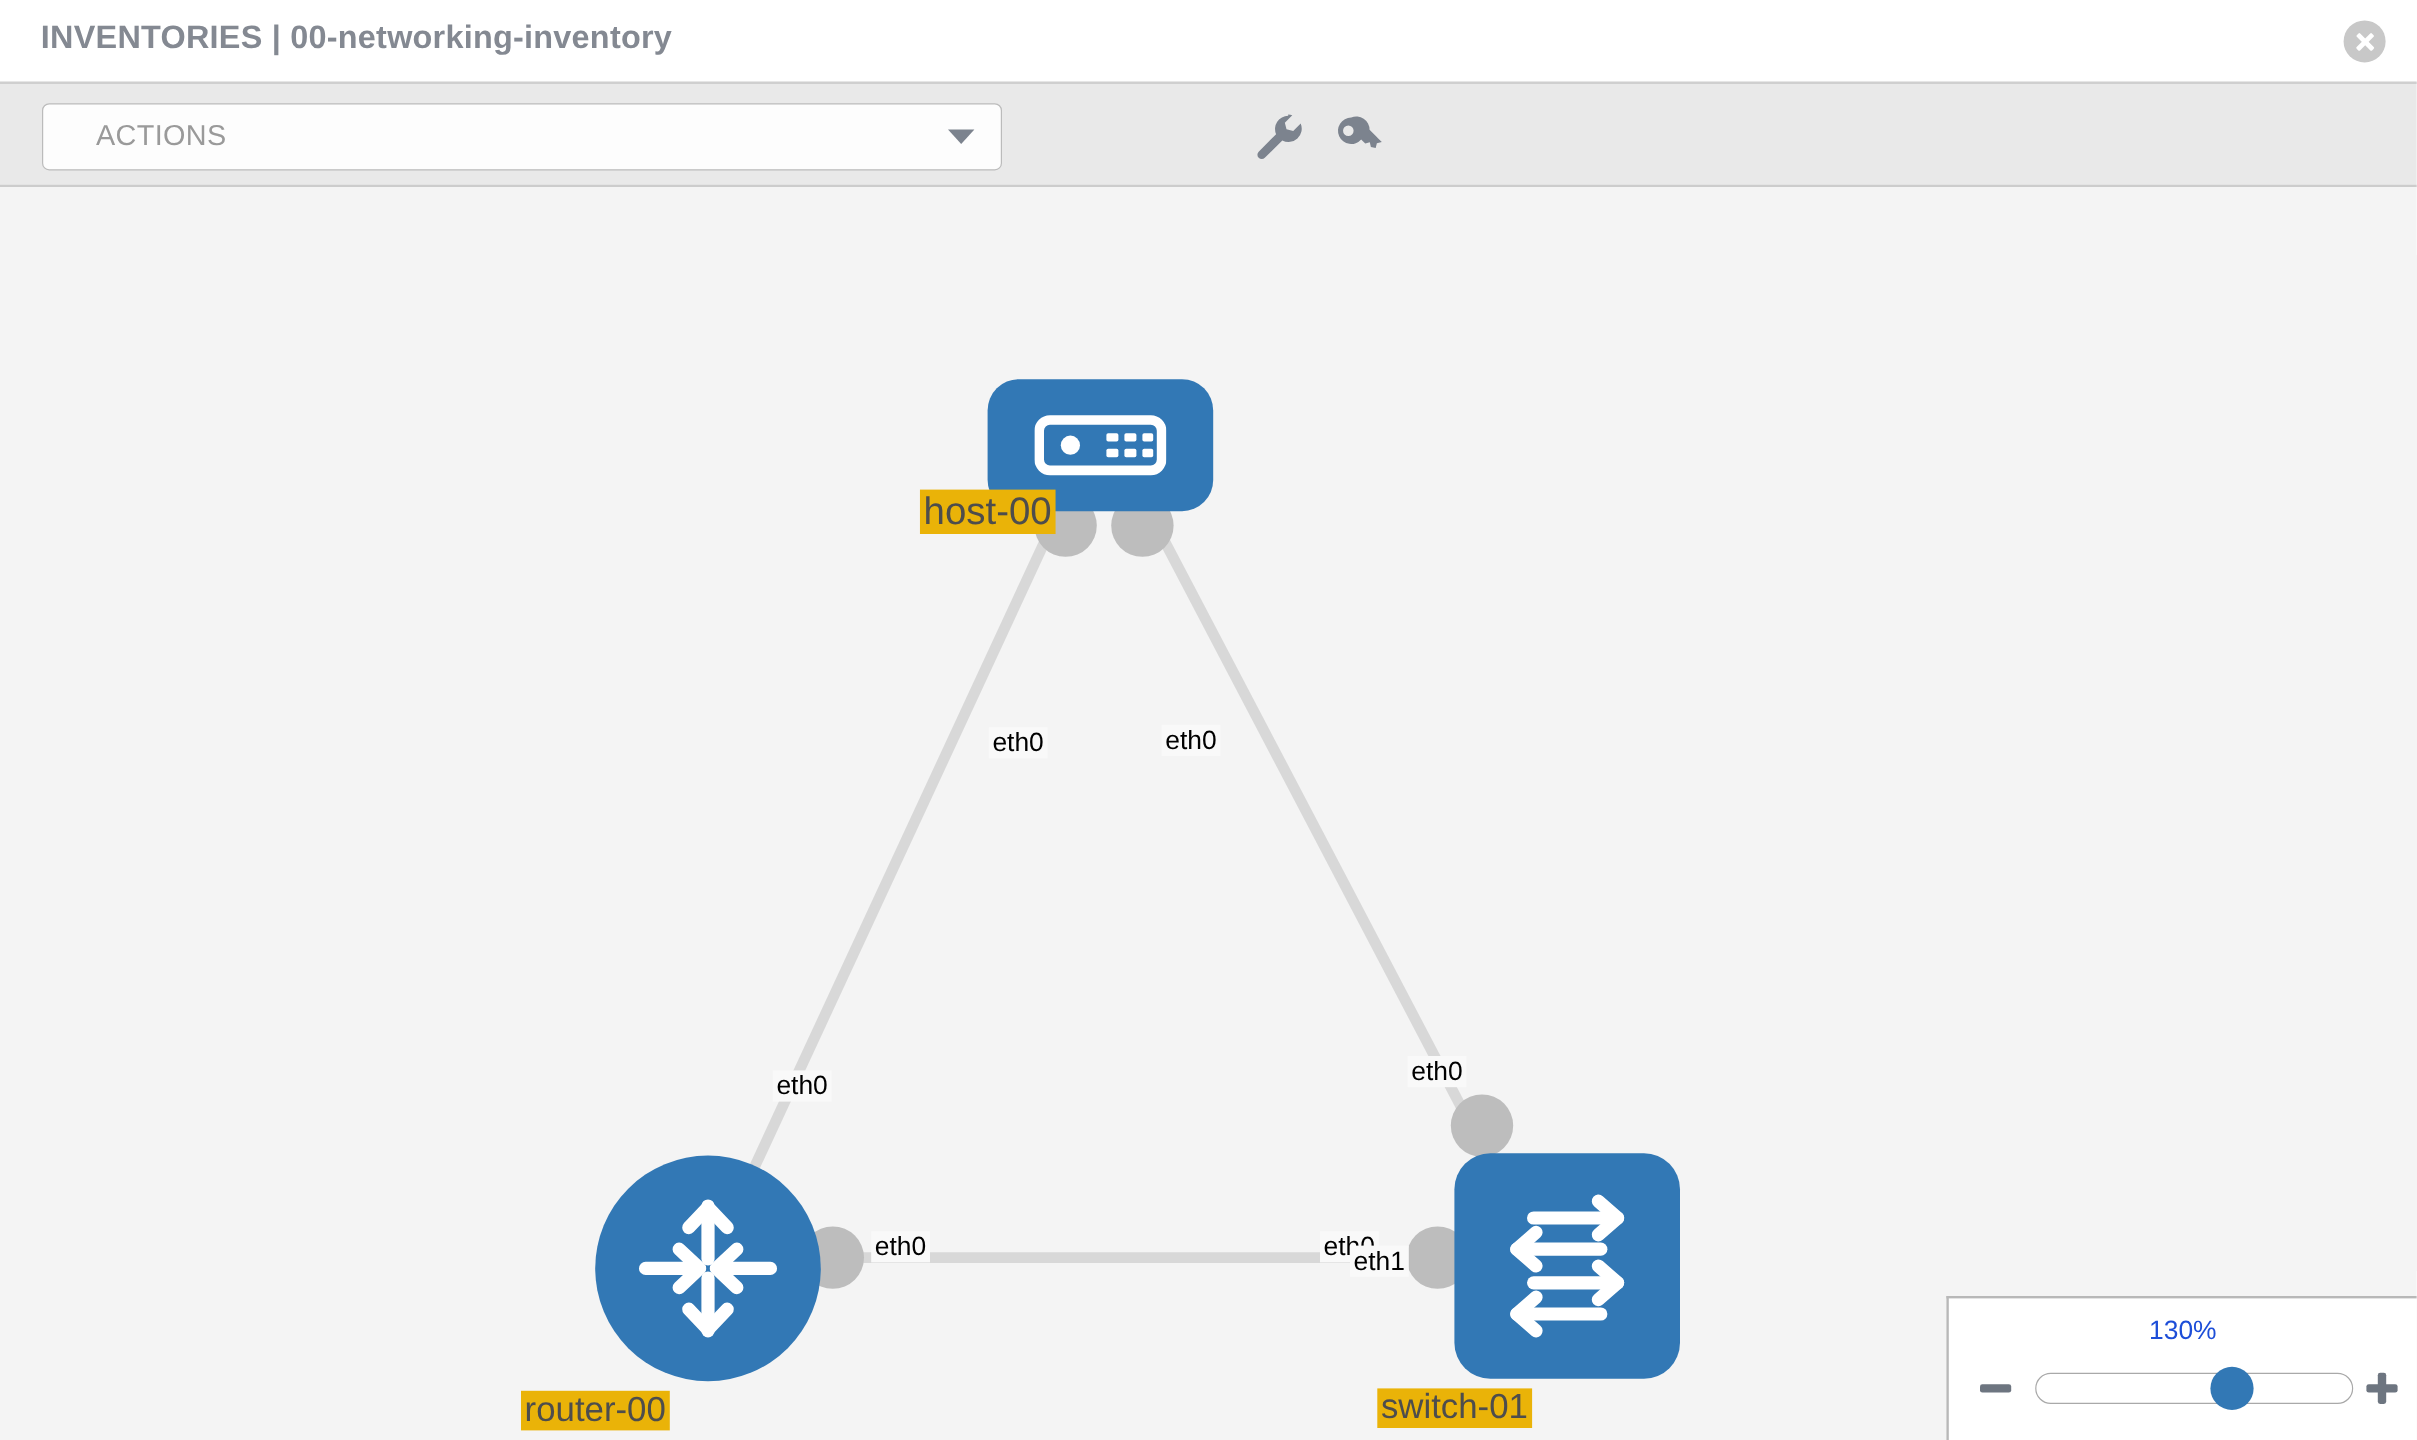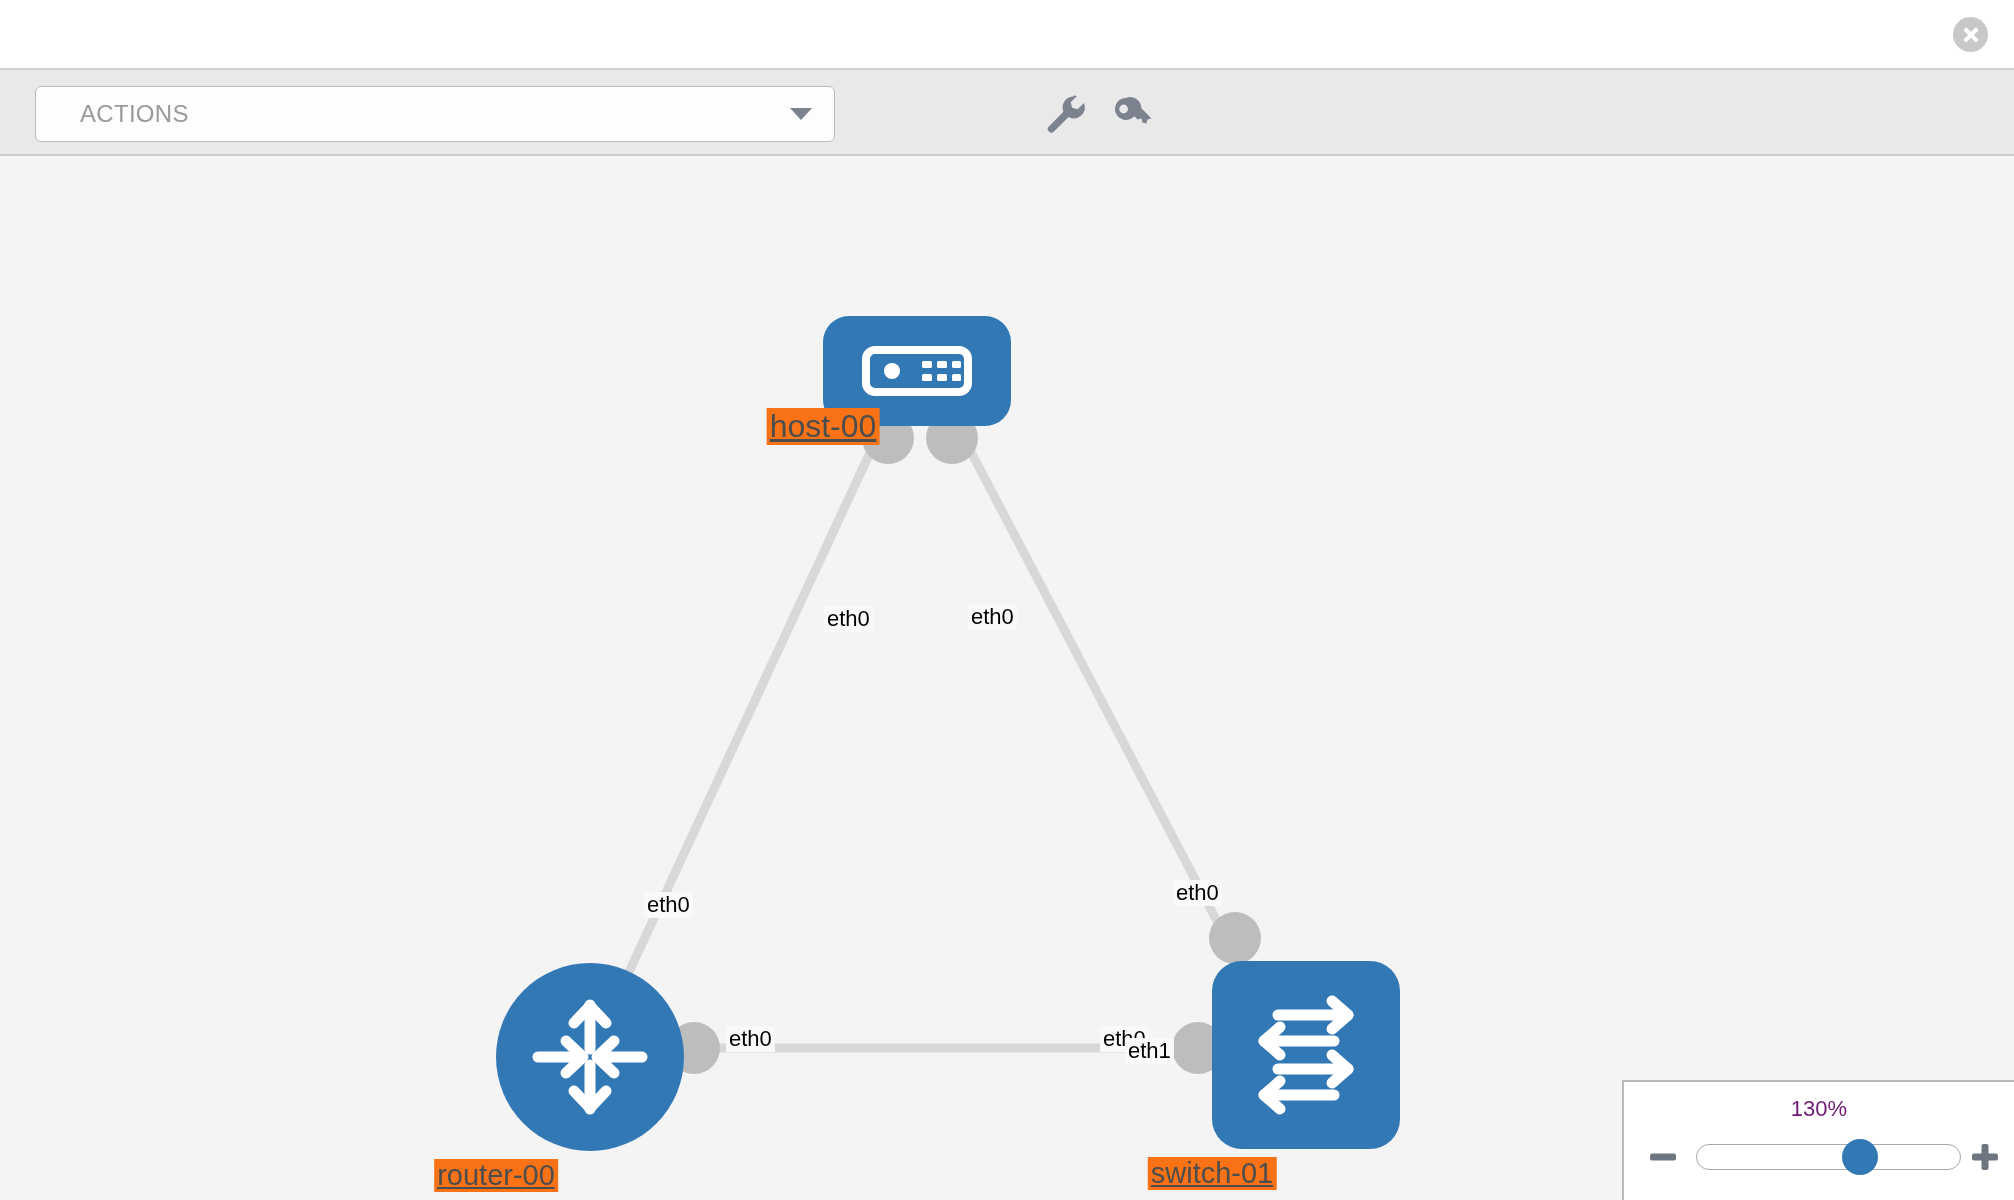--- a/index.html
+++ b/index.html
@@ -86,22 +86,22 @@
     background: #3278b5;
     display: flex; align-items: center; justify-content: center;
   }
   .node-host   .node-shape { width: 188px; height: 110px; border-radius: 26px; }
   .node-router .node-shape { width: 188px; height: 188px; border-radius: 50%; }
   .node-switch .node-shape { width: 188px; height: 188px; border-radius: 30px; }
   .node-shape svg { display: block; }
 
   .node-label {
     position: absolute; left: 50%; transform: translateX(-50%);
-    white-space: nowrap; background: #f97316;
-    color: #4d4d4d; padding: 0 3px; text-decoration: underline;
+    white-space: nowrap; background: #eab308;
+    color: #4d4d4d; padding: 0 3px;
   }
   .node-host .node-label   { top: 92px; font-size: 32px; z-index: 6; }
   .node-router .node-label { top: 196px; font-size: 29px; }
   .node-switch .node-label { top: 196px; font-size: 29px; }
 
   
   .port-label {
     position: absolute; white-space: nowrap;
     font-size: 22px; color: #000000;
     background: #f9f9f9; padding: 0 3px;
@@ -110,21 +110,21 @@
   
   .zoom-panel {
     position: absolute; left: 1622px; top: 1080px;
     width: 392px; height: 120px;
     background: #ffffff;
     border-top: 2px solid #b8b8b8;
     border-left: 2px solid #b8b8b8;
   }
   .zoom-level {
     position: absolute; left: 0; right: 0; top: 14px;
-    text-align: center; font-size: 22px; color: #701a75;
+    text-align: center; font-size: 22px; color: #1d4ed8;
   }
   .zoom-minus, .zoom-plus {
     position: absolute; top: 60px; width: 30px; height: 30px; cursor: pointer;
   }
   .zoom-minus { left: 24px; }
   .zoom-plus  { right: 14px; }
   .zoom-minus::before, .zoom-plus::before, .zoom-plus::after {
     content: ""; position: absolute; left: 50%; top: 50%;
     background: #6d7580; border-radius: 2px;
   }
@@ -142,20 +142,21 @@
     width: 36px; height: 36px; border-radius: 50%;
     background: #3278b5; cursor: pointer;
   }
 </style>
 </head>
 <body>
 
 <div id="app">
 
   <div class="header">
+    <div class="header-title">INVENTORIES | 00-networking-inventory</div>
     <div class="close-icon"></div>
   </div>
 
   <div class="toolbar">
 
     <div class="dropdown actions-dropdown">
       <span class="dropdown-label">ACTIONS</span>
       <span class="caret"></span>
     </div>
 

